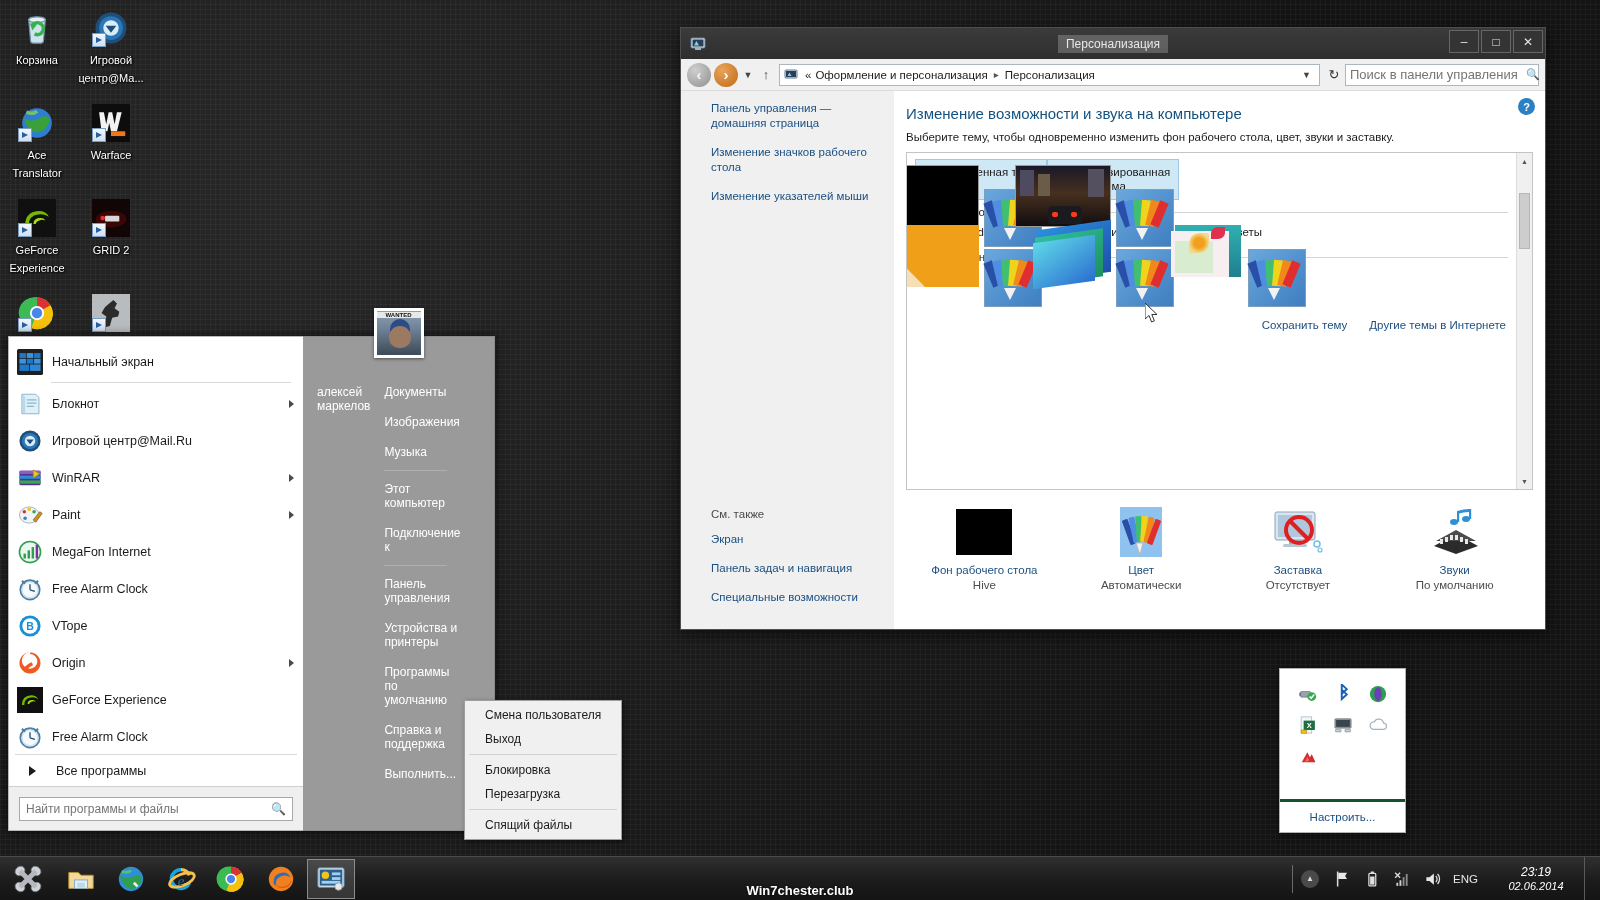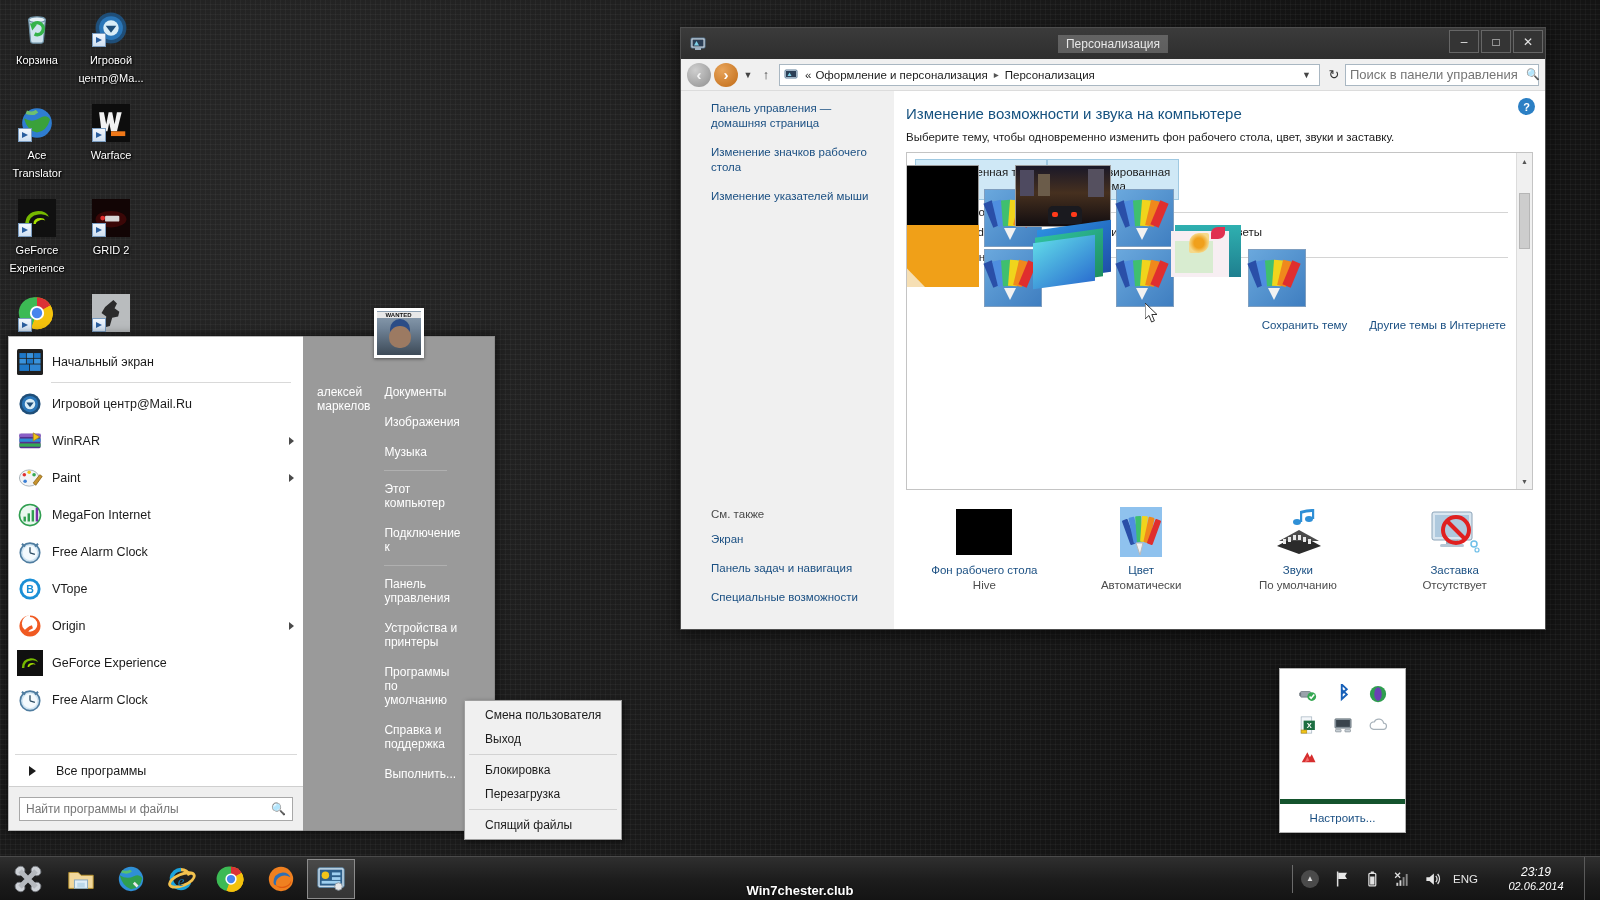--- a/index.html
+++ b/index.html
@@ -242,21 +242,21 @@
   
   #tray-flyout {
     position: absolute; left: 1279px; top: 668px; width: 127px; height: 165px;
     background: #fff; border: 1px solid #b3b3b3; box-shadow: 0 2px 8px rgba(0,0,0,.45);
     display: flex; flex-direction: column;
   }
   #tray-grid { flex: 1; padding: 9px 10px; display: grid;
                grid-template-columns: repeat(3, 1fr); grid-auto-rows: 31px; align-items: center; justify-items: center; }
   .tr-ic { width: 20px; height: 20px; position: relative; cursor: default; }
   #tray-config {
-    height: 33px; border-top: 5px solid #14532d; display: flex; align-items: center; justify-content: center;
+    height: 33px; border-top: 3px solid #14532d; display: flex; align-items: center; justify-content: center;
     font-size: 11.5px; color: #1a4f82; cursor: default;
   }
 
   
   #taskbar {
     position: absolute; left: 0; bottom: 0; width: 1600px; height: 44px;
     background: linear-gradient(#2f2f2f 0%, #1c1c1c 55%, #141414 100%);
     border-top: 1px solid #4a4a4a; display: flex; align-items: center;
   }
   #tb-start { width: 56px; height: 44px; display:flex;align-items:center;justify-content:center; cursor: default; }
@@ -338,20 +338,29 @@
               <rect x="21" y="5" width="8" height="6" fill="#1e78c8"></rect>
               <rect x="3" y="12" width="8" height="6" fill="#3a93dd"></rect>
               <rect x="12" y="12" width="8" height="6" fill="#1e78c8"></rect>
               <rect x="21" y="12" width="8" height="6" fill="#3a93dd"></rect>
               <rect x="3" y="19" width="12" height="8" fill="#1e78c8"></rect>
               <rect x="16" y="19" width="13" height="8" fill="#2f86d4"></rect>
             </svg></span>
           <span class="tx">Начальный экран</span>
         </div>
         <div class="sm-sep"></div>
+        <div class="sm-item">
+          <span class="ic"><svg width="26" height="26" viewBox="0 0 32 32">
+              <path d="M6 4 h17 l4 4 v20 H6z" fill="#dff0f8" stroke="#7aa8c4"></path>
+              <path d="M6 4 l4 3 v21 l-4 -2z" fill="#b9d9ea"></path>
+              <path d="M12 11h12M12 15h12M12 19h9" stroke="#8fb6cd" stroke-width="1.4"></path>
+            </svg></span>
+          <span class="tx">Блокнот</span>
+          <span class="arr"></span>
+        </div>
         <div class="sm-item">
           <span class="ic"><svg width="26" height="26" viewBox="0 0 32 32">
               <circle cx="16" cy="16" r="13" fill="#1f4e78"></circle>
               <circle cx="16" cy="16" r="10" fill="#2a76b8"></circle>
               <circle cx="16" cy="16" r="6.5" fill="#d9edf7"></circle>
               <polygon points="16,20 11.5,14 20.5,14" fill="#1f4e78"></polygon>
             </svg></span>
           <span class="tx">Игровой центр@Mail.Ru</span>
         </div>
         <div class="sm-item">
@@ -686,20 +695,36 @@
                   <rect x="25" y="6" width="6" height="26" rx="1" fill="#e02e2e" transform="rotate(20 28 19)"></rect>
                   <polygon points="10,30 17,30 14,42" fill="#f2f2f2" stroke="#b9b9b9"></polygon>
                 </g>
               </svg>
             </span>
             <div class="blink">Цвет</div>
             <div class="bval">Автоматически</div>
           </div>
           <div class="bset">
             <span class="bicon" style="display:flex;align-items:center;justify-content:center;">
+              <svg width="54" height="48" viewBox="0 0 54 48">
+                <rect x="4" y="4" width="40" height="28" rx="2" fill="#d9e6f0" stroke="#8ca4b8"></rect>
+                <rect x="7" y="7" width="34" height="22" fill="#aec9de"></rect>
+                <rect x="18" y="32" width="12" height="4" fill="#9db3c4"></rect>
+                <rect x="12" y="36" width="24" height="3" rx="1.5" fill="#b6c7d5"></rect>
+                <circle cx="28" cy="22" r="13" fill="none" stroke="#e02020" stroke-width="4"></circle>
+                <line x1="19" y1="13" x2="37" y2="31" stroke="#e02020" stroke-width="4"></line>
+                <circle cx="46" cy="36" r="3" fill="none" stroke="#6fbfe8" stroke-width="1.5"></circle>
+                <circle cx="49" cy="42" r="2" fill="none" stroke="#6fbfe8" stroke-width="1.2"></circle>
+              </svg>
+            </span>
+            <div class="blink">Заставка</div>
+            <div class="bval">Отсутствует</div>
+          </div>
+          <div class="bset">
+            <span class="bicon" style="display:flex;align-items:center;justify-content:center;">
               <svg width="58" height="48" viewBox="0 0 58 48">
                 <path d="M8 38 L30 26 L52 38 L30 46z" fill="#2b2b2b"></path>
                 <path d="M10 33 L30 22 L50 33" fill="#4b4b4b"></path>
                 <g fill="#e8e8e8">
                   <rect x="14" y="31" width="3" height="5"></rect>
                   <rect x="19" y="29" width="3" height="5"></rect>
                   <rect x="24" y="27" width="3" height="5"></rect>
                   <rect x="29" y="27" width="3" height="5"></rect>
                   <rect x="34" y="29" width="3" height="5"></rect>
                   <rect x="39" y="31" width="3" height="5"></rect>
@@ -708,36 +733,20 @@
                   <ellipse cx="28" cy="14" rx="4" ry="3"></ellipse>
                   <rect x="31" y="3" width="2.2" height="11"></rect>
                   <ellipse cx="40" cy="11" rx="4" ry="3"></ellipse>
                   <rect x="43" y="1" width="2.2" height="10"></rect>
                   <path d="M31 3 q7 -2 12 -2 v3 q-5 0 -12 2z"></path>
                 </g>
               </svg>
             </span>
             <div class="blink">Звуки</div>
             <div class="bval">По умолчанию</div>
-          </div>
-          <div class="bset">
-            <span class="bicon" style="display:flex;align-items:center;justify-content:center;">
-              <svg width="54" height="48" viewBox="0 0 54 48">
-                <rect x="4" y="4" width="40" height="28" rx="2" fill="#d9e6f0" stroke="#8ca4b8"></rect>
-                <rect x="7" y="7" width="34" height="22" fill="#aec9de"></rect>
-                <rect x="18" y="32" width="12" height="4" fill="#9db3c4"></rect>
-                <rect x="12" y="36" width="24" height="3" rx="1.5" fill="#b6c7d5"></rect>
-                <circle cx="28" cy="22" r="13" fill="none" stroke="#e02020" stroke-width="4"></circle>
-                <line x1="19" y1="13" x2="37" y2="31" stroke="#e02020" stroke-width="4"></line>
-                <circle cx="46" cy="36" r="3" fill="none" stroke="#6fbfe8" stroke-width="1.5"></circle>
-                <circle cx="49" cy="42" r="2" fill="none" stroke="#6fbfe8" stroke-width="1.2"></circle>
-              </svg>
-            </span>
-            <div class="blink">Заставка</div>
-            <div class="bval">Отсутствует</div>
           </div>
         </div>
     </div>
   </div>
 </div>
 
 <div id="tray-flyout">
   <div id="tray-grid">
       <div class="tr-ic"><svg width="20" height="20" viewBox="0 0 32 32">
           <rect x="4" y="12" width="16" height="9" rx="1.5" fill="#9aa3ab" stroke="#5d6870"></rect>

